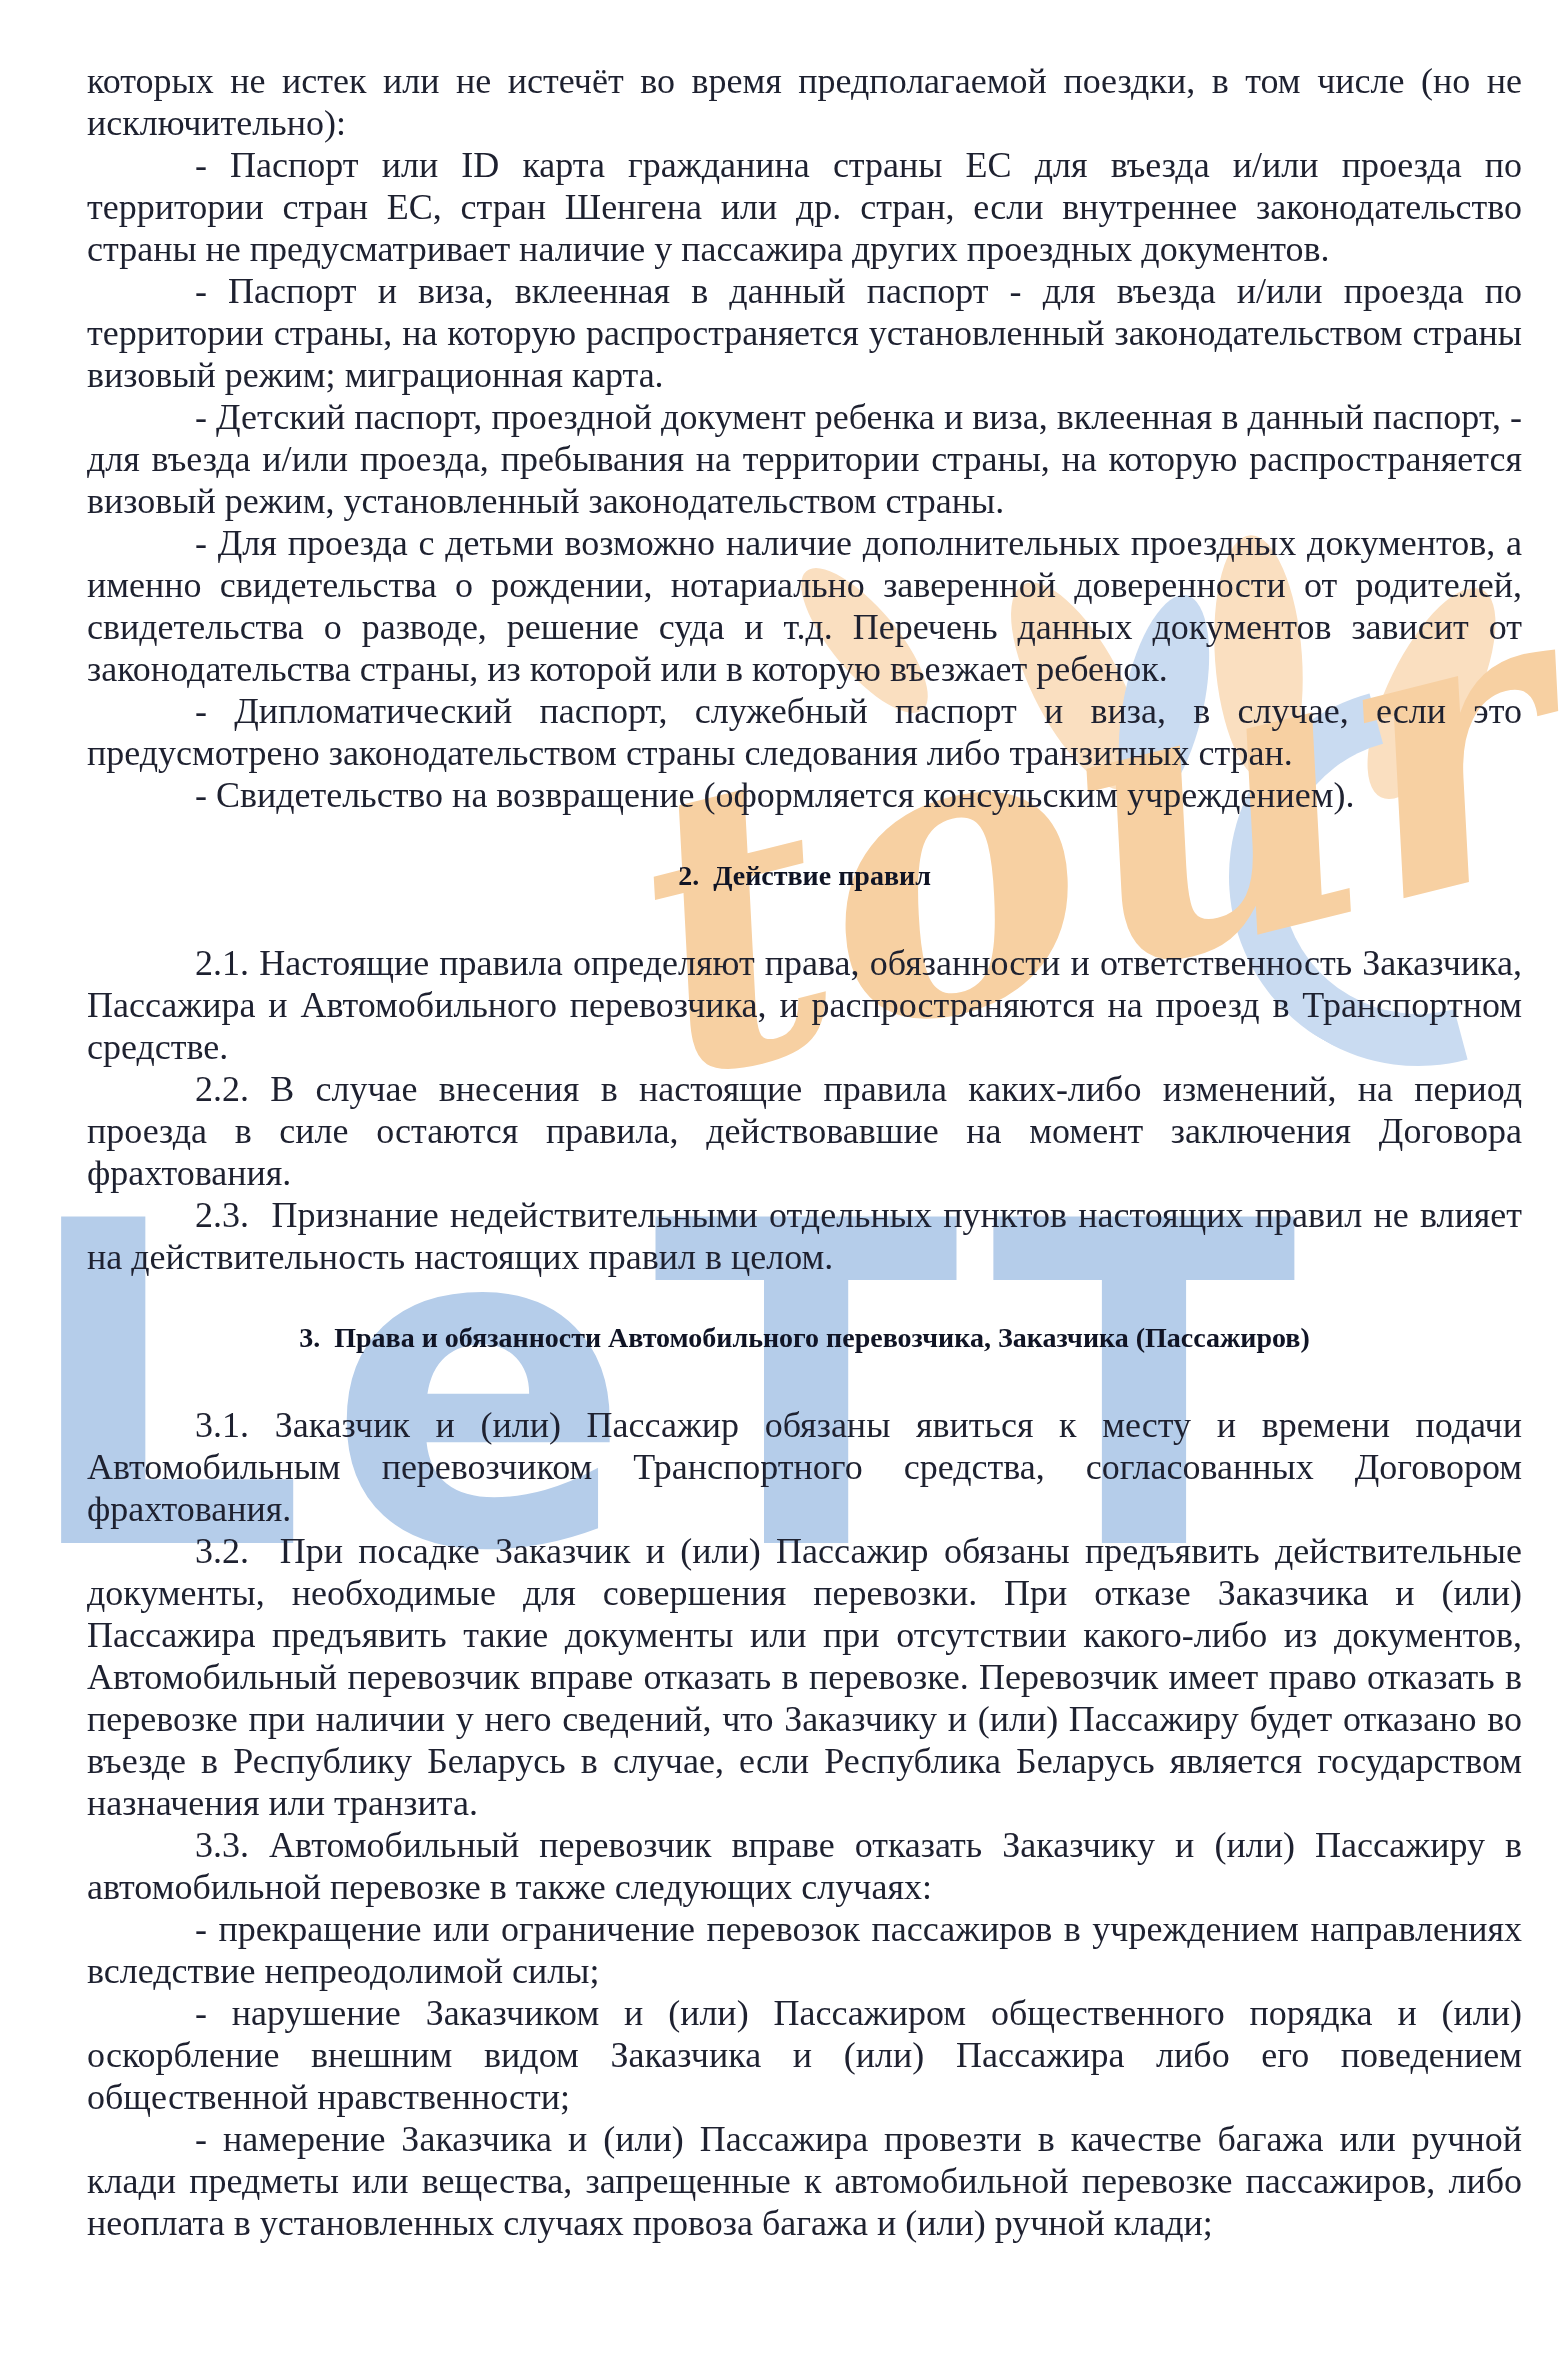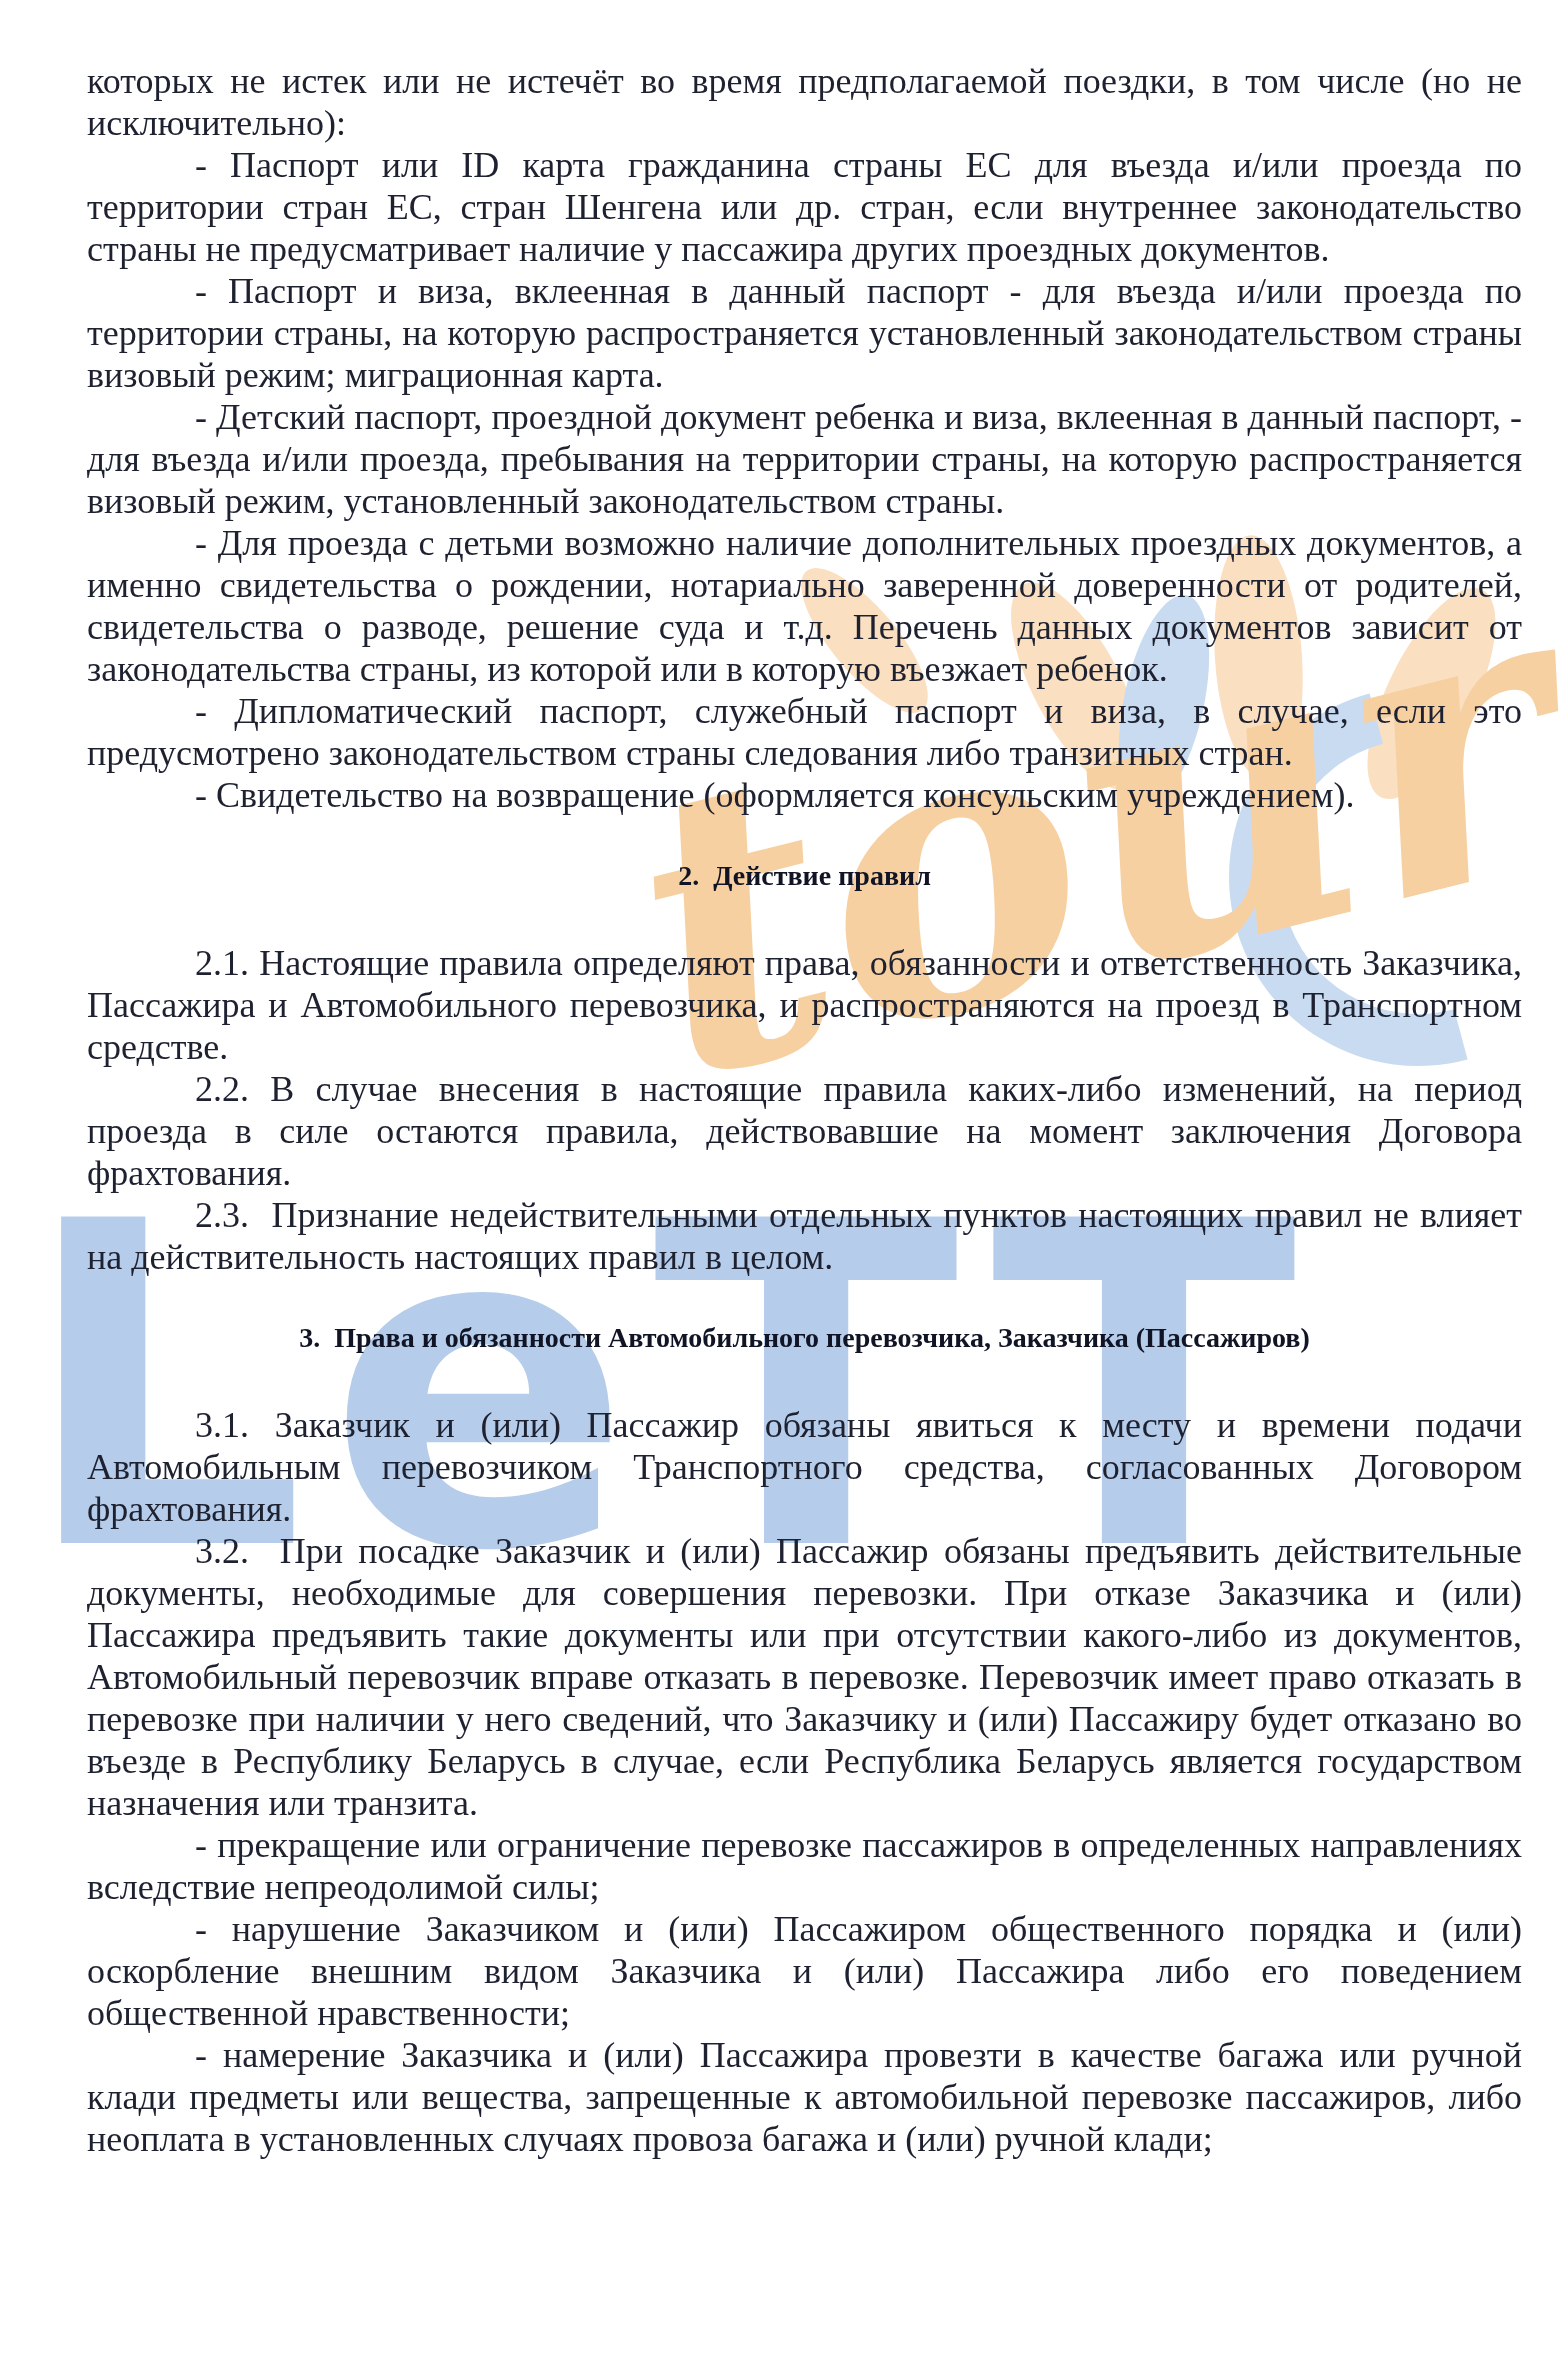--- a/index.html
+++ b/index.html
@@ -127,19 +127,20 @@
     <p class="body">- Для проезда с детьми возможно наличие дополнительных проездных документов, а именно свидетельства о рождении, нотариально заверенной доверенности от родителей, свидетельства о разводе, решение суда и т.д. Перечень данных документов зависит от законодательства страны, из которой или в которую въезжает ребенок.</p>
     <p class="body">- Дипломатический паспорт, служебный паспорт и виза, в случае, если это предусмотрено законодательством страны следования либо транзитных стран.</p>
     <p class="body">- Свидетельство на возвращение (оформляется консульским учреждением).</p>
     <p class="heading">2.&nbsp; Действие правил</p>
     <p class="body">2.1. Настоящие правила определяют права, обязанности и ответственность Заказчика, Пассажира и Автомобильного перевозчика, и распространяются на проезд в Транспортном средстве.</p>
     <p class="body">2.2. В случае внесения в настоящие правила каких-либо изменений, на период проезда в силе остаются правила, действовавшие на момент заключения Договора фрахтования.</p>
     <p class="body">2.3.&nbsp; Признание недействительными отдельных пунктов настоящих правил не влияет на действительность настоящих правил в целом.</p>
     <p class="heading">3.&nbsp; Права и обязанности Автомобильного перевозчика, Заказчика (Пассажиров)</p>
     <p class="body">3.1. Заказчик и (или) Пассажир обязаны явиться к месту и времени подачи Автомобильным перевозчиком Транспортного средства, согласованных Договором фрахтования.</p>
     <p class="body">3.2.&nbsp; При посадке Заказчик и (или) Пассажир обязаны предъявить действительные документы, необходимые для совершения перевозки. При отказе Заказчика и (или) Пассажира предъявить такие документы или при отсутствии какого-либо из документов, Автомобильный перевозчик вправе отказать в перевозке. Перевозчик имеет право отказать в перевозке при наличии у него сведений, что Заказчику и (или) Пассажиру будет отказано во въезде в Республику Беларусь в случае, если Республика Беларусь является государством назначения или транзита.</p>
-    <p class="body">- прекращение или ограничение перевозке пассажиров в определенных направлениях вследствие непреодолимой силы;</p>
+    <p class="body">3.3. Автомобильный перевозчик вправе отказать Заказчику и (или) Пассажиру в автомобильной перевозке в также следующих случаях:</p>
+    <p class="body">- прекращение или ограничение перевозок пассажиров в учреждением направлениях вследствие непреодолимой силы;</p>
     <p class="body">- нарушение Заказчиком и (или) Пассажиром общественного порядка и (или) оскорбление внешним видом Заказчика и (или) Пассажира либо его поведением общественной нравственности;</p>
     <p class="body">- намерение Заказчика и (или) Пассажира провезти в качестве багажа или ручной клади предметы или вещества, запрещенные к автомобильной перевозке пассажиров, либо неоплата в установленных случаях провоза багажа и (или) ручной клади;</p>
   </div>
 
 </main>
 
 
 </body></html>

